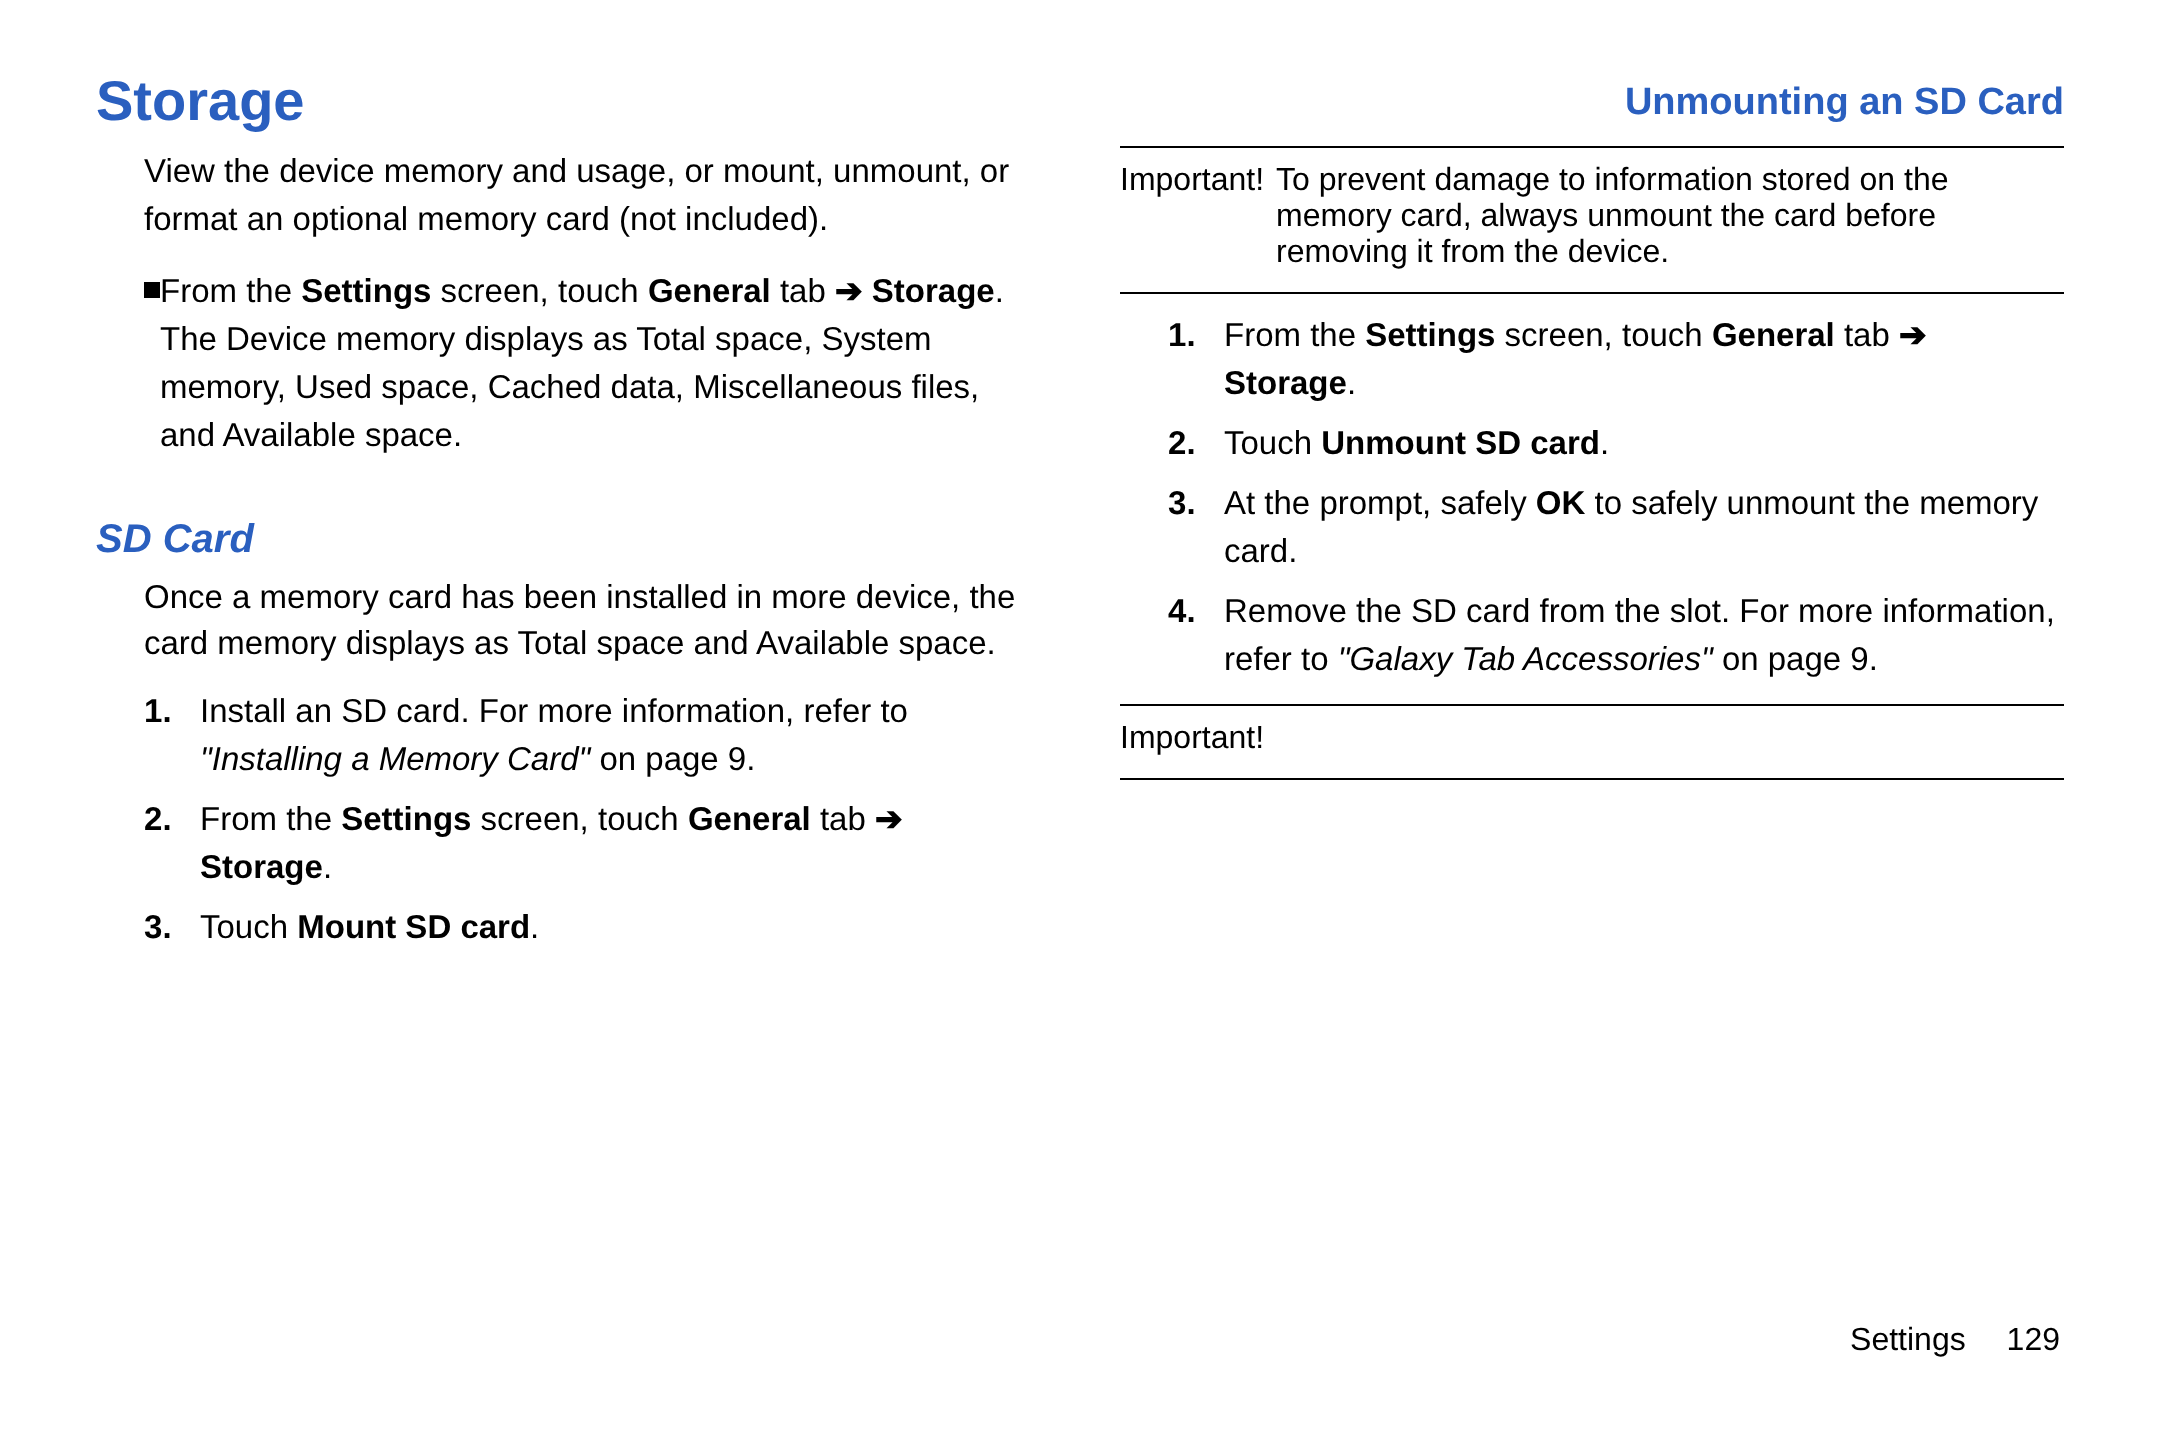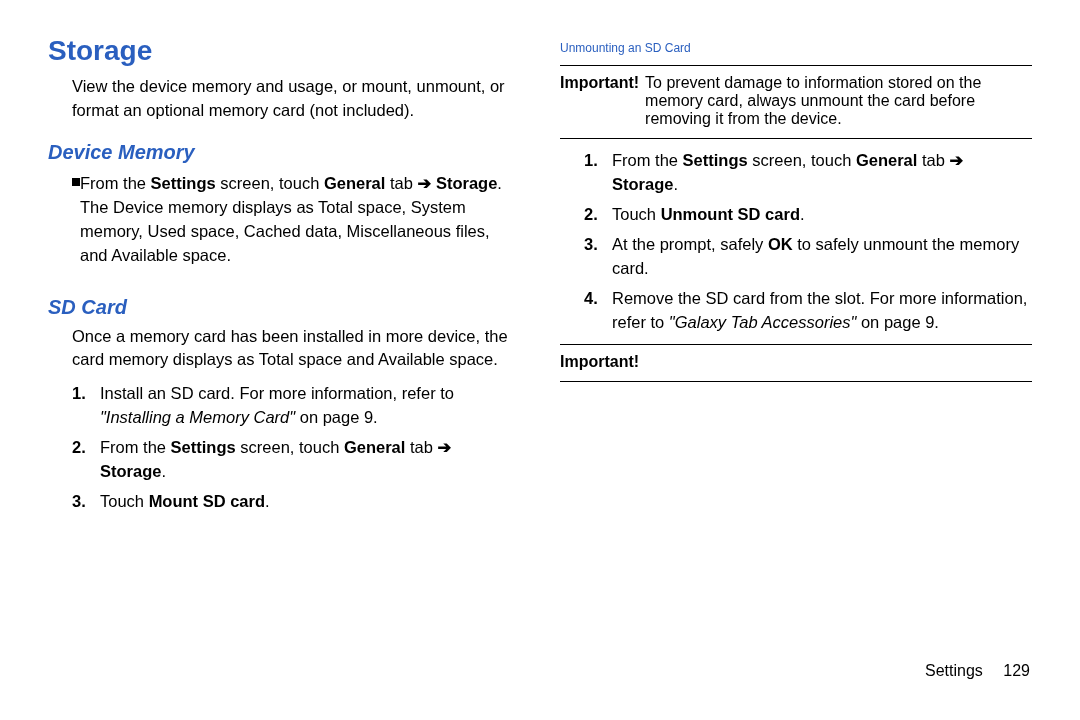--- a/index.html
+++ b/index.html
@@ -29,24 +29,25 @@
     margin: 0 0 8px 0;
   }
   h2.subsec {
     font-size: 20px;
     font-weight: bold;
     font-style: italic;
     color: #2a5fbf;
     margin: 18px 0 6px 0;
   }
   h3.subsub {
-    font-size: 12px;
-    font-weight: normal;
+    font-size: 19px;
+    font-weight: bold;
     color: #2a5fbf;
     margin: 14px 0 6px 0;
+    text-align: right;
   }
   p, li {
     font-size: 16.5px;
     line-height: 1.45;
     margin: 0;
   }
   p { margin: 2px 0 10px 0; }
   .indent { padding-left: 24px; }
   .bulleted {
     display: flex;
@@ -74,21 +75,21 @@
     position: absolute;
     left: 0;
   }
   .important {
     border-top: 1px solid #000;
     border-bottom: 1px solid #000;
     padding: 8px 0 10px 0;
     margin: 10px 0;
   }
   .important-row { display:flex; gap:6px; }
-  .imp-label { font-weight:bold; flex:none; }
+  .imp-label { font-weight:normal; flex:none; }
   .arrow {
     font-weight: bold;
   }
   .italic-ref { font-style: italic; }
   .strong { font-weight: bold; }
   .footer {
     position: absolute;
     bottom: 40px;
     right: 50px;
     font-size: 16px;
@@ -97,21 +98,20 @@
 </style>
 </head>
 <body>
 
 <div class="page">
 
   <div class="col">
     <h1 class="section">Storage</h1>
     <p class="indent">View the device memory and usage, or mount, unmount, or format an optional memory card (not included).</p>
 
-    <h2 class="subsec">Device Memory</h2>
     <div class="bulleted">
       <div class="bullet-sq"></div>
       <p>
         <span>From the </span><span class="strong">Settings</span><span> screen, touch </span><span class="strong">General</span><span> tab </span><span class="arrow">➔</span>
         <span class="strong">Storage</span><span>. The Device memory displays as Total space, System memory, Used space, Cached data, Miscellaneous files, and Available space.</span>
       </p>
     </div>
 
     <h2 class="subsec">SD Card</h2>
     <p class="indent">Once a memory card has been installed in more device, the card memory displays as Total space and Available space.</p>

